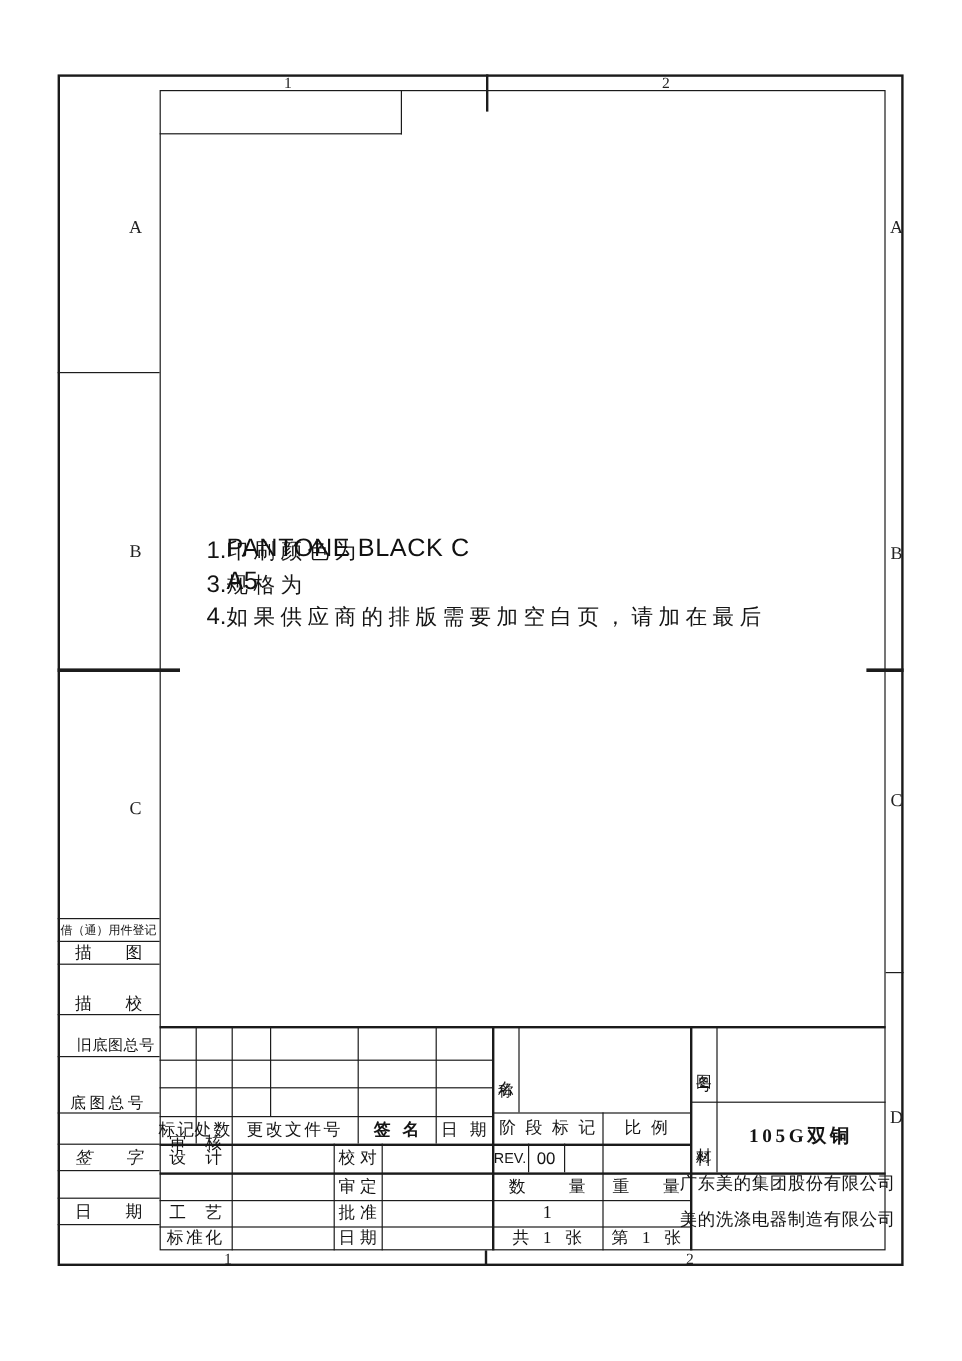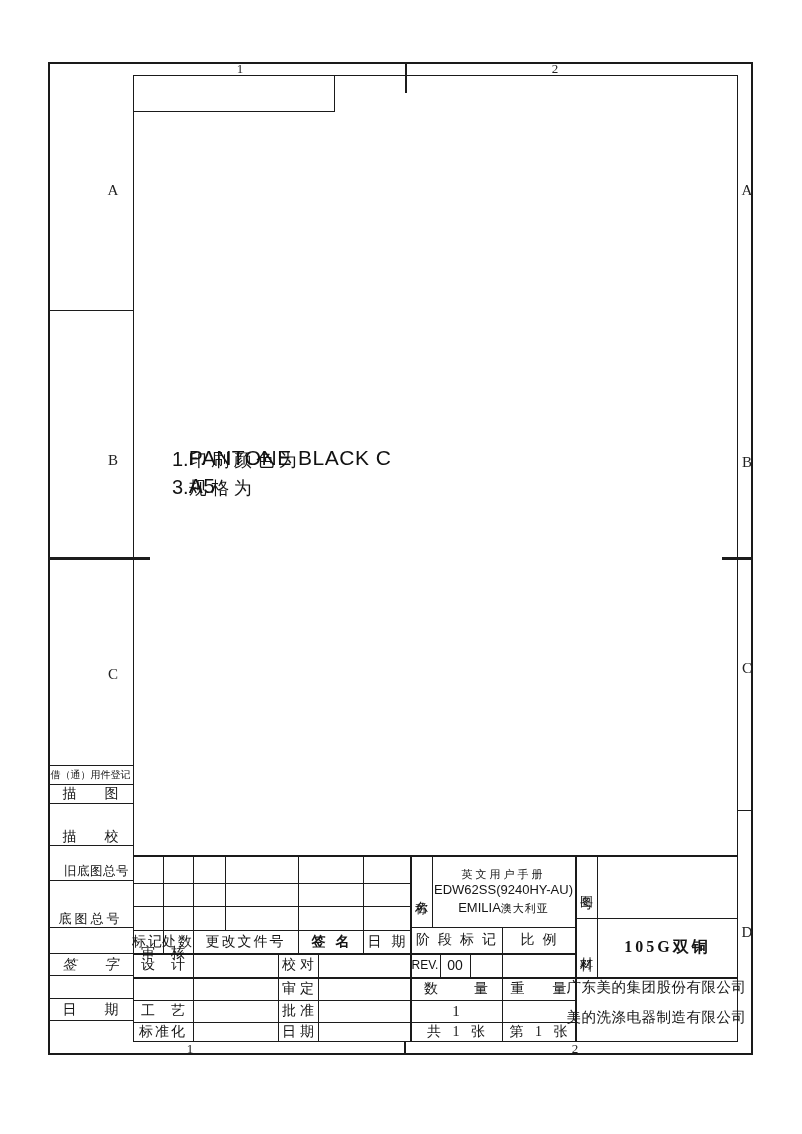--- a/index.html
+++ b/index.html
@@ -85,20 +85,23 @@
   <div class="zone" style="left:738px;top:658px;width:18px;height:20px;">C</div>
   <div class="zone" style="left:738px;top:922px;width:18px;height:20px;">D</div>
 
   <div class="tech">
     <div class="tr-line">
       <span class="tr-num">1.</span><span class="tr-overlap"><span class="tr-cn">印刷颜色为</span><span class="tr-latin">PANTONE BLACK C</span></span>
     </div>
     <div class="tr-line">
       <span class="tr-num">3.</span><span class="tr-overlap"><span class="tr-cn">规格为</span><span class="tr-latin">A5</span></span>
     </div>
+    <div class="tr-line">
+      <span class="tr-num">4.</span><span class="tr-overlap"><span class="tr-cn">如果供应商的排版需要加空白页，请加在最后</span><span class="tr-latin"></span></span>
+    </div>
   </div>
 
   <div class="strip">
     <div class="bb s-reg" style="height:19px;">借（通）用件登记</div>
     <div class="bb s-lab" style="height:19px;">
         <span class="w2">描图</span>
       </div>
     <div style="height:25px;"></div>
     <div class="bb s-lab" style="height:17px;">
         <span class="w2">描校</span>
@@ -179,25 +182,20 @@
       <span class="ls4">批准</span>
     </div>
   <div class="cell t14" style="left:133px;top:1022px;width:60px;height:20px;">
       <span class="ls2">标准化</span>
     </div>
   <div class="cell t14" style="left:278px;top:1022px;width:40px;height:20px;">
       <span class="ls4">日期</span>
     </div>
 
   <div class="cell vert" style="left:410px;top:856px;width:22px;height:71px;">名称</div>
-  <div class="cell namebox sans" style="left:432px;top:856px;width:143px;height:71px;">
-    <span class="nb1" style="font-family:'Liberation Serif','DejaVu Serif',serif;">英文用户手册</span>
-    <span class="nb2">EDW62SS(9240HY-AU)</span>
-    <span class="nb3"><span>EMILIA</span><span class="cn">澳大利亚</span></span>
-  </div>
 
   <div class="cell vert" style="left:575px;top:856px;width:22px;height:62px;">图号</div>
   <div class="cell vert" style="left:575px;top:918px;width:22px;height:59px;">材料</div>
   <div class="cell material-v" style="left:597px;top:918px;width:141px;height:59px;">105G双铜</div>
 
   <div class="cell t14" style="left:410px;top:927px;width:92px;height:26px;">
       <span class="ls8">阶段标记</span>
     </div>
   <div class="cell t14" style="left:502px;top:927px;width:73px;height:26px;">
       <span class="ls8">比例</span>

